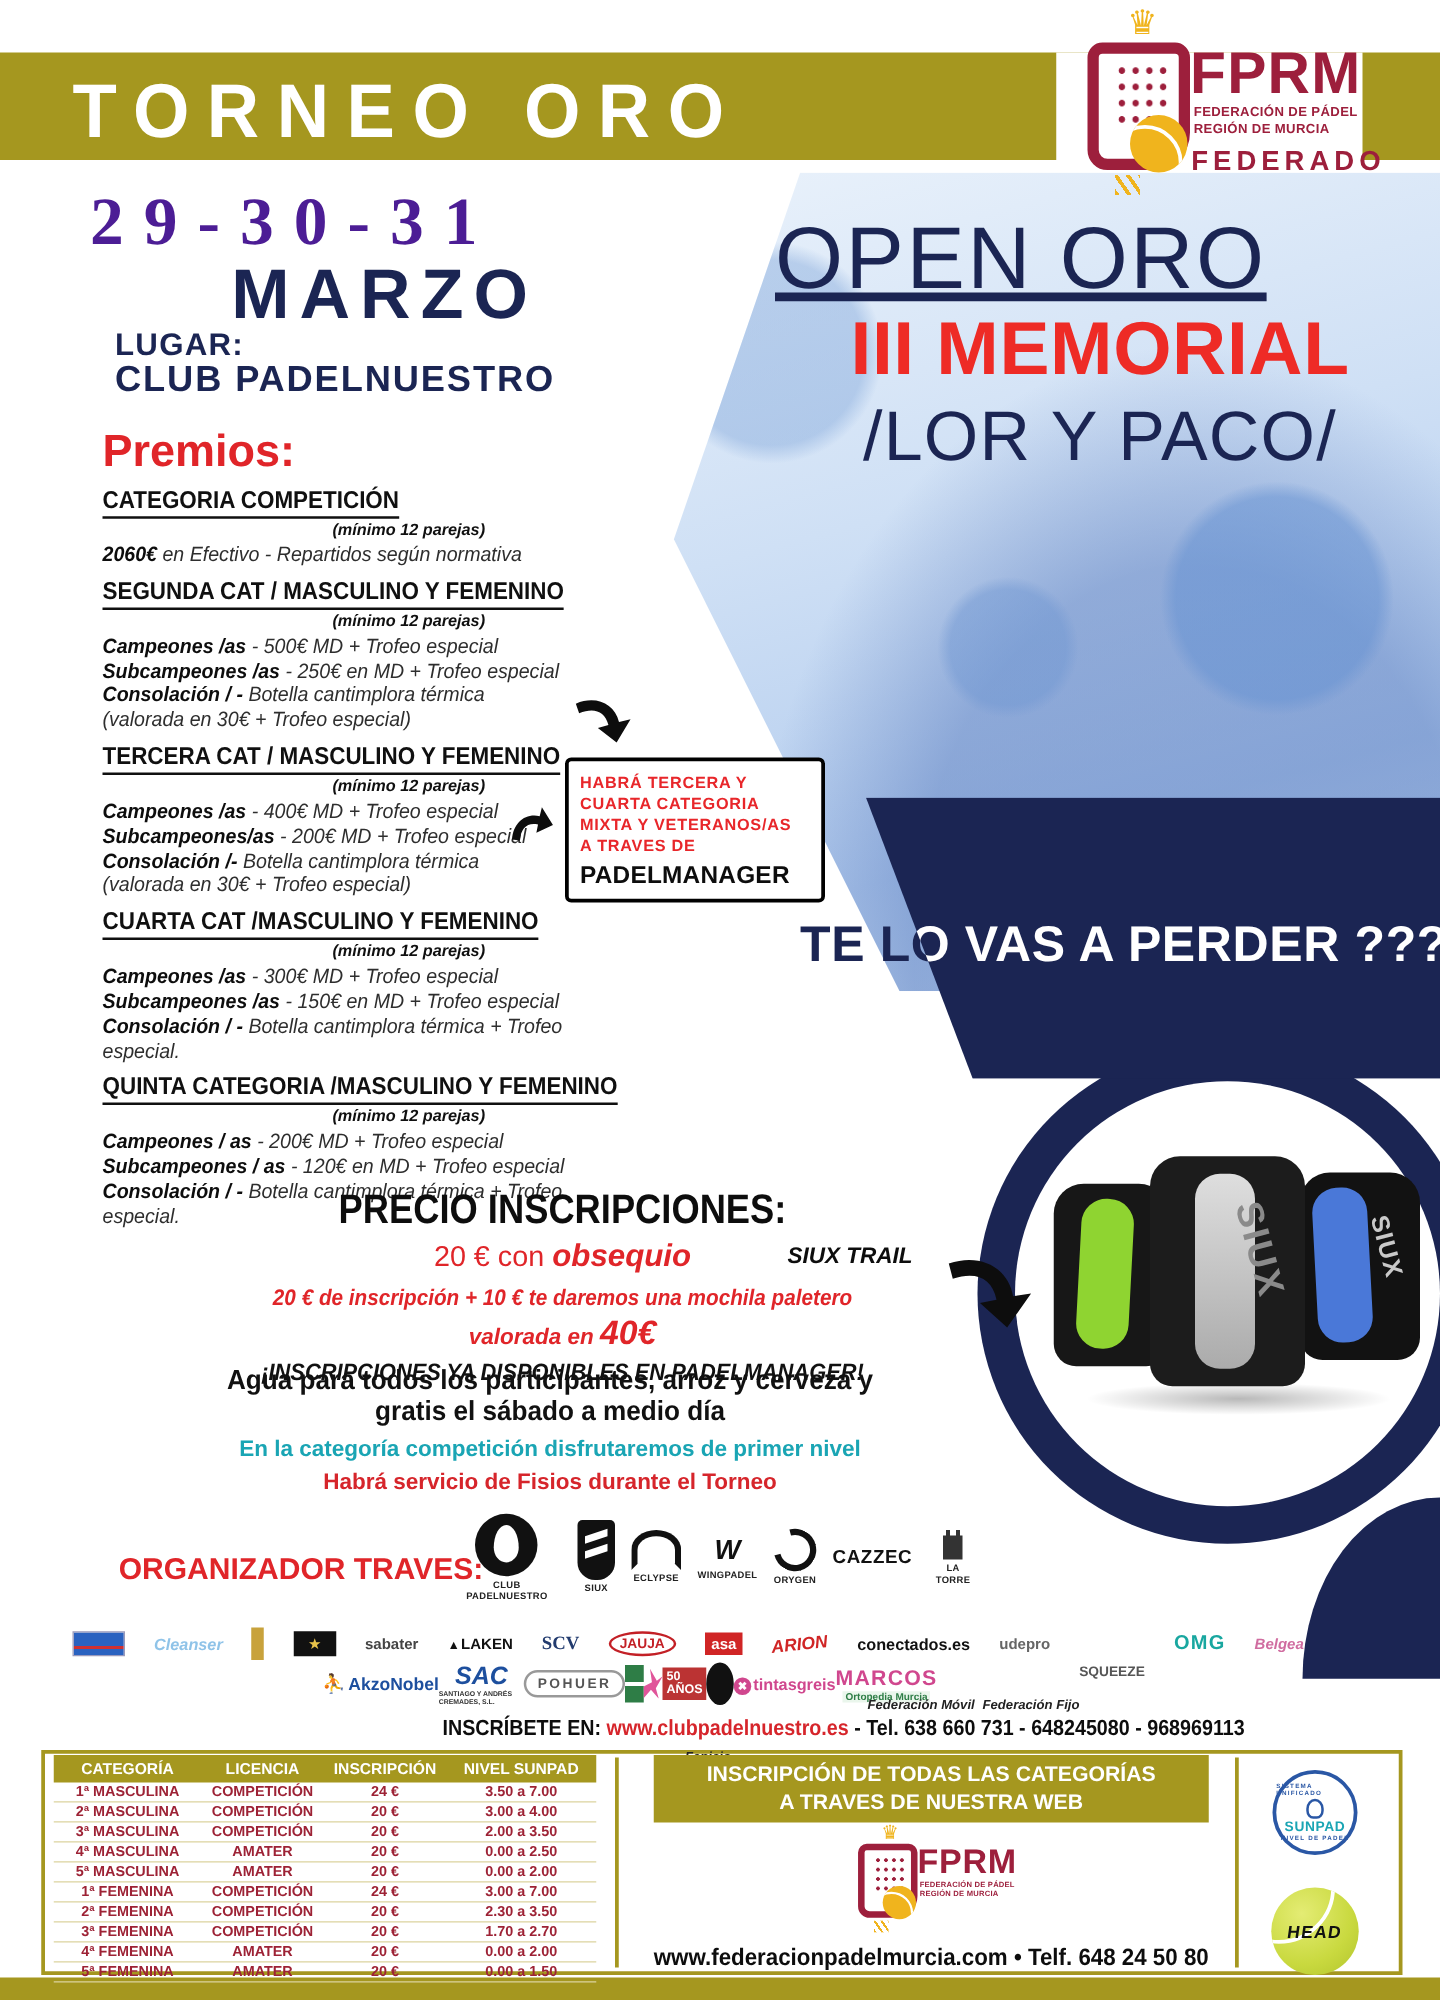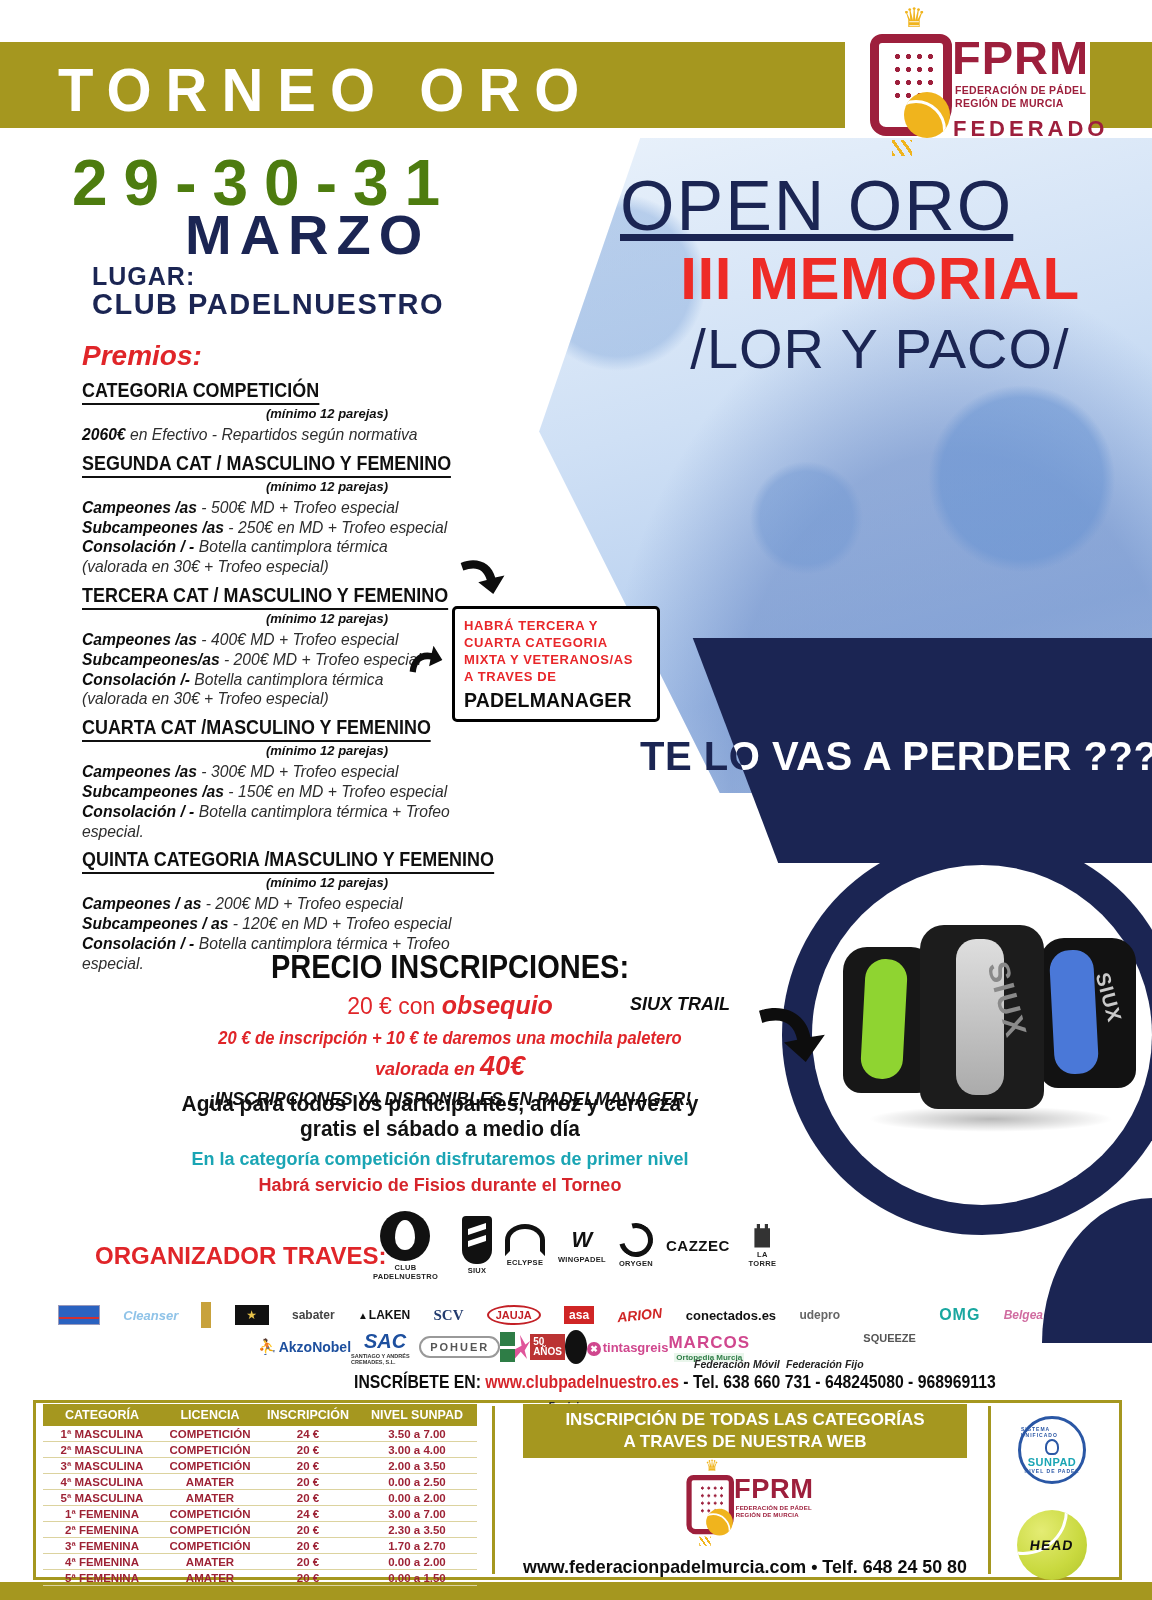--- a/index.html
+++ b/index.html
@@ -26,21 +26,21 @@
                  border:3px solid #fff;border-radius:50%;}
   .fprm-lg .lines{position:absolute;left:40px;top:132px;width:20px;height:16px;
                  background:repeating-linear-gradient(55deg,#f0b41d 0 3px,transparent 3px 8px);}
   .fprm-lg .acronym{position:absolute;left:100px;top:22px;font-size:47px;font-weight:bold;color:#9d1f3c;letter-spacing:1px;}
   .fprm-lg .org1{position:absolute;left:103px;top:76px;font-size:10.5px;font-weight:bold;color:#9d1f3c;letter-spacing:.3px;}
   .fprm-lg .org2{position:absolute;left:103px;top:89px;font-size:10.5px;font-weight:bold;color:#9d1f3c;letter-spacing:.3px;}
   .fprm-lg .federado{position:absolute;left:101px;top:108px;font-size:22px;font-weight:bold;color:#9d1f3c;letter-spacing:4px;}
   .fprm-sm{transform:scale(.58);transform-origin:left top;left:676px;top:1460px;z-index:8;}
 
   
-  .dates{left:72px;top:146px;font-size:64px;font-weight:bold;color:#4d7c0f;letter-spacing:16px;white-space:nowrap;z-index:3;}
+  .dates{left:72px;top:146px;font-size:54px;font-weight:bold;color:#4c1d95;letter-spacing:16px;white-space:nowrap;z-index:3;font-family:Liberation Serif, serif;}
   .month{left:185px;top:202px;font-size:56px;font-weight:bold;color:#1b2553;letter-spacing:8px;z-index:3;}
   .venue-label{left:92px;top:262px;font-size:25px;font-weight:bold;color:#1b2553;letter-spacing:1px;z-index:3;}
   .venue{left:92px;top:288px;font-size:29px;font-weight:bold;color:#1b2553;letter-spacing:1.5px;z-index:3;}
 
   
   .photo{left:500px;top:138px;width:652px;height:655px;z-index:1;
     clip-path:polygon(21.5% 0,100% 0,100% 100%,33.7% 100%,6% 44.8%);
     background-image:
       radial-gradient(circle at 80% 52%,rgba(100,145,210,.50) 0 13%,transparent 15%),
       radial-gradient(circle at 47% 58%,rgba(110,150,210,.45) 0 9%,transparent 11%),
@@ -51,21 +51,21 @@
   
   .title1{left:620px;top:166px;width:520px;text-align:left;font-size:70px;color:#1b2553;
           letter-spacing:2px;z-index:2;white-space:nowrap;text-decoration:underline;}
   .title2{left:620px;top:244px;width:520px;text-align:center;font-size:60px;color:#ee2b26;
           font-weight:800;letter-spacing:.5px;z-index:2;white-space:nowrap;}
   .title3{left:620px;top:316px;width:520px;text-align:center;font-size:56px;color:#1b2553;
           letter-spacing:1px;z-index:2;white-space:nowrap;}
 
   
   .premios-col{left:82px;top:340px;width:452px;z-index:5;}
-  .premios-h{color:#e02529;font-size:28px;font-weight:bold;font-style:italic;margin-bottom:5px;}
+  .premios-h{color:#e02529;font-size:36px;font-weight:bold;margin-bottom:5px;}
   .sec{margin-top:7px;}
   .sec-title{font-size:19.5px;font-weight:bold;color:#101010;border-bottom:2.5px solid #101010;
              display:inline-block;padding-bottom:1px;white-space:nowrap;
              transform:scaleX(.92);transform-origin:left;}
   .sec-sub{font-size:13px;font-weight:bold;font-style:italic;color:#101010;width:220px;
            margin:1px 0 4px 135px;text-align:center;}
   .pline{font-size:16.5px;font-style:italic;color:#2e2e2e;line-height:1.2;white-space:nowrap;
          transform:scaleX(.95);transform-origin:left;}
   .pline b{color:#0d0d0d;}
 

